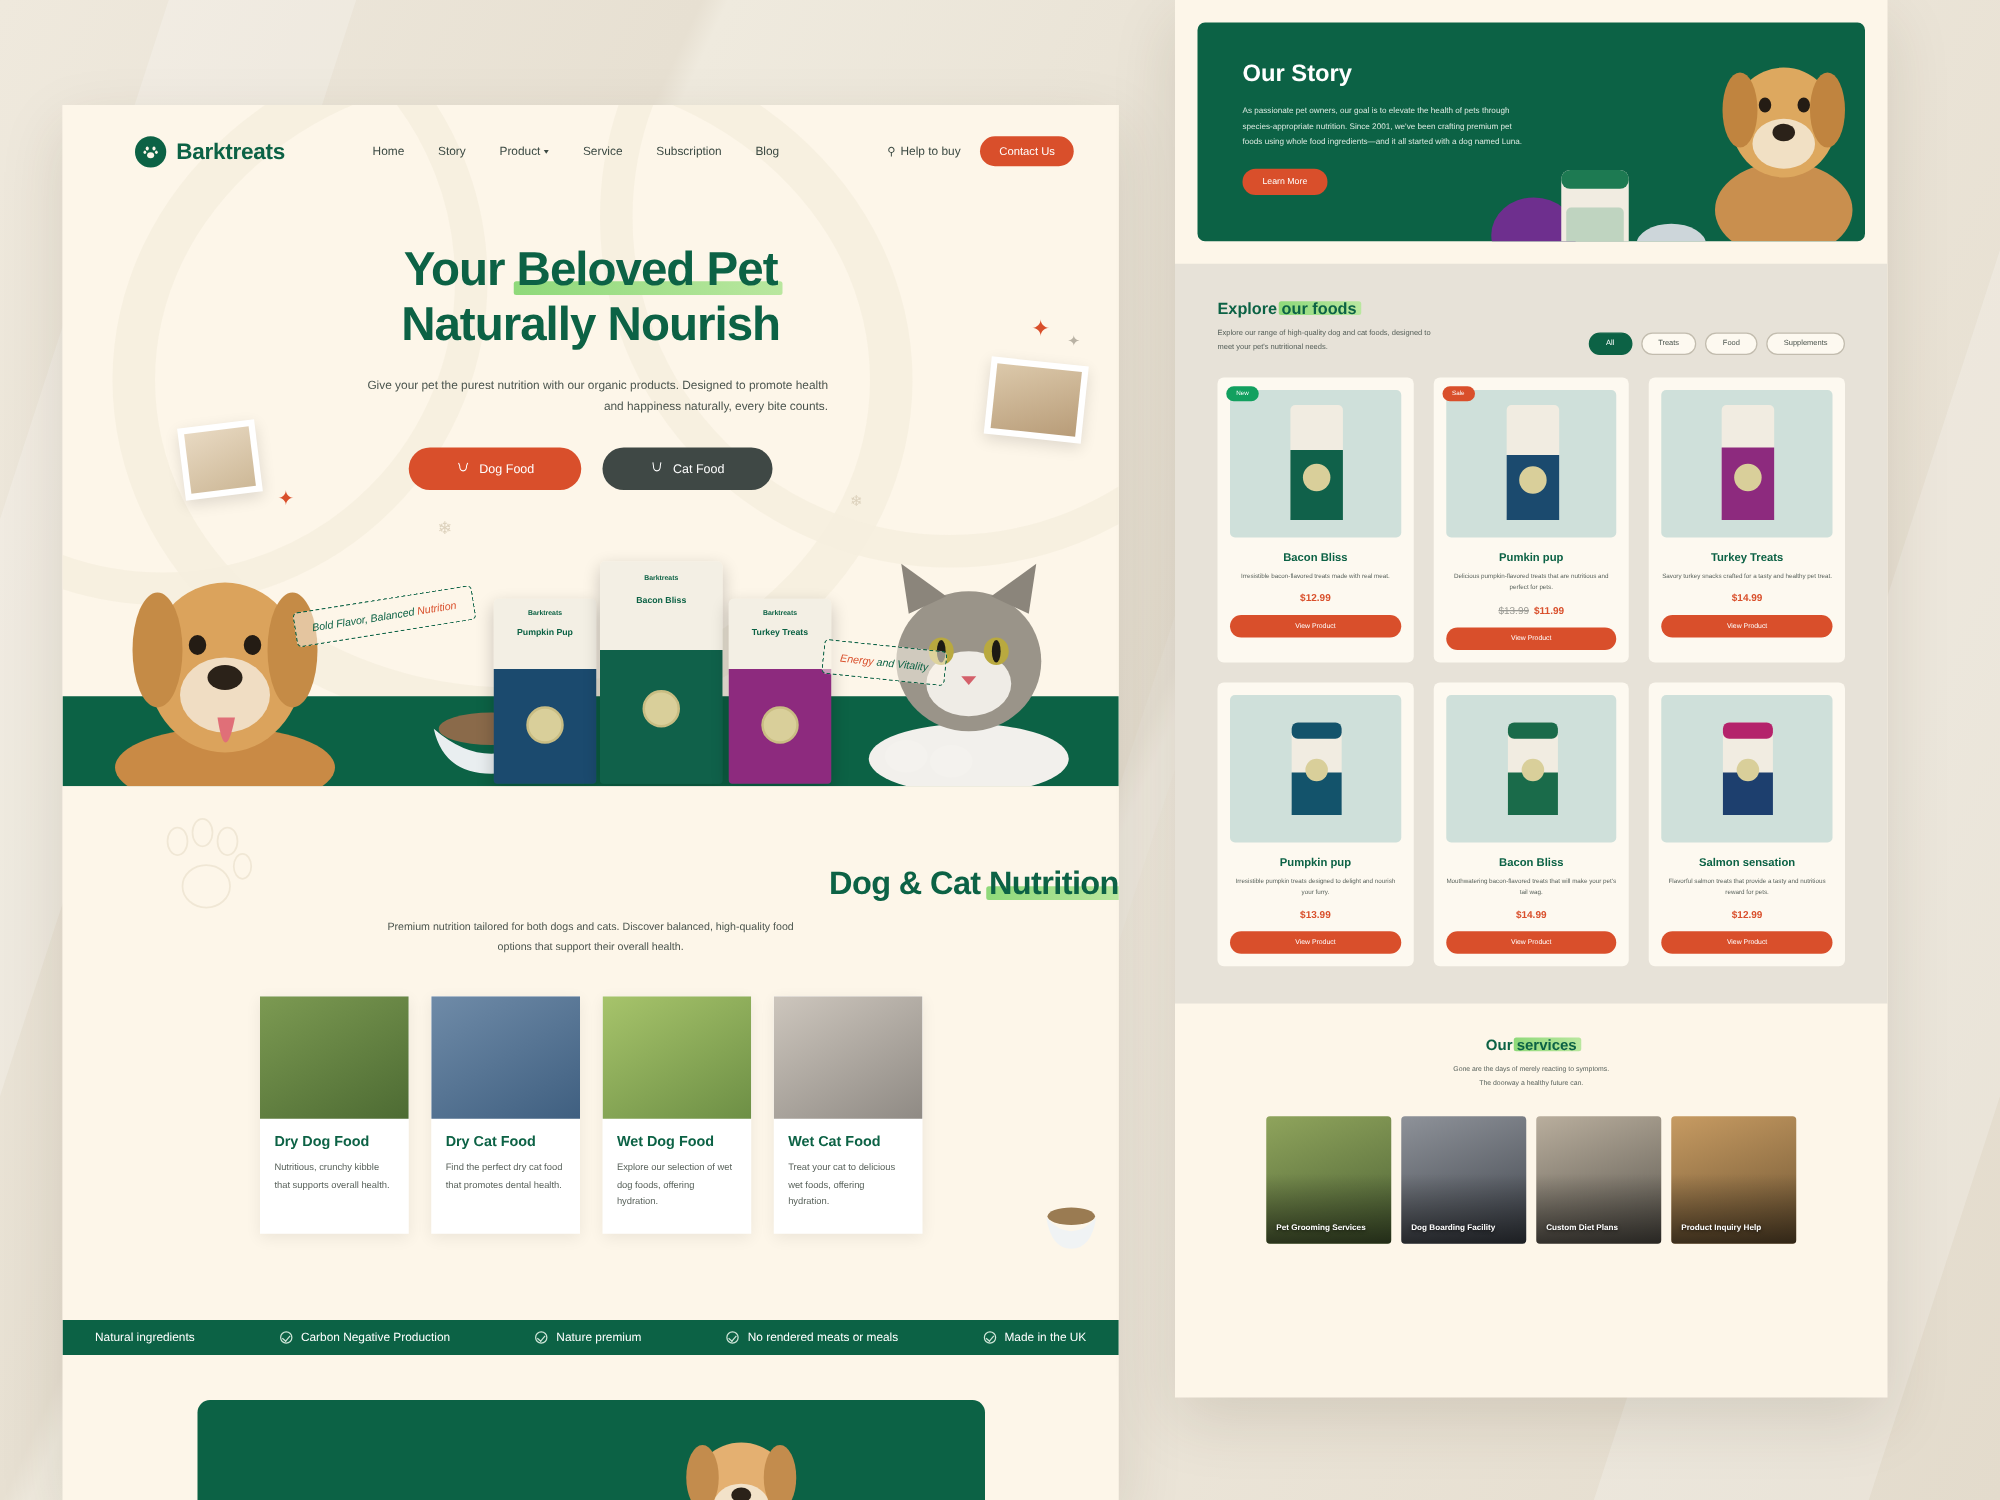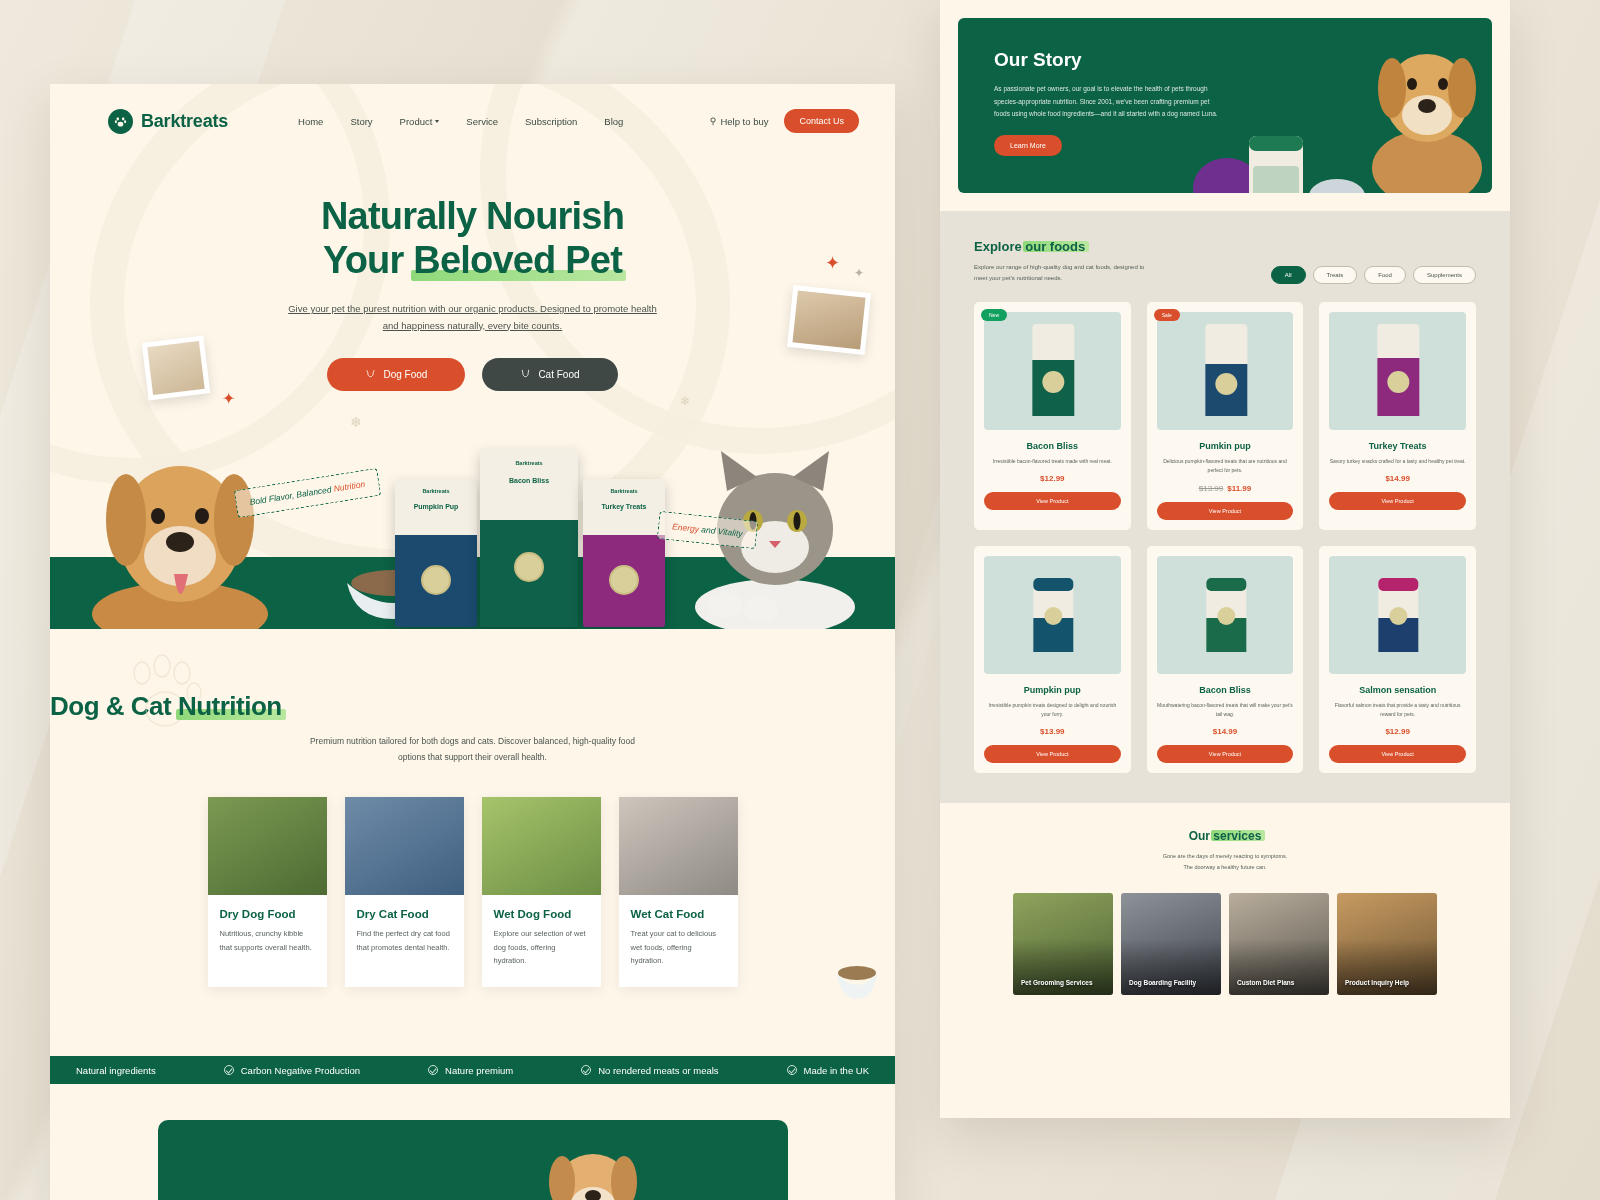--- a/index.html
+++ b/index.html
@@ -99,23 +99,23 @@
   .hl {
     position: relative; display: inline-block; z-index: 1;
   }
   .hl::after {
     content: ""; position: absolute;
     left: -2px; right: -4px; bottom: 2px; height: 11px;
     background: linear-gradient(90deg,#8fd97a,#b9e79f);
     z-index: -1; border-radius: 2px;
   }
   .hero-sub {
-    text-align: center; margin: 18px auto 0;
+    text-align: right; margin: 18px auto 0;
     width: 380px; font-size: 9.5px; line-height: 1.75; color: #4b554e;
-    position: relative; z-index: 5; text-decoration: underline;
+    position: relative; z-index: 5;
   }
   .hero-btns {
     display: flex; justify-content: center; gap: 17px; margin-top: 24px;
     position: relative; z-index: 5;
   }
   .btn-pill {
     border: none; cursor: pointer; border-radius: 22px;
     font-size: 10px; padding: 10px 38px; color: #fff;
     display: flex; align-items: center; gap: 7px;
   }
@@ -180,21 +180,21 @@
     background: #d9cf9a; border: 2px solid #c9bd83;
   }
   
   .nutri {
     position: relative;
     padding: 62px 0 0;
     background: #fdf6e9;
     height: 427px;
   }
   .sec-title {
-    text-align: left; font-size: 26px; font-weight: 700;
+    text-align: right; font-size: 26px; font-weight: 700;
     color: #0c6245; letter-spacing: -.5px;
   }
   .sec-sub {
     text-align: center; margin: 12px auto 0; width: 330px;
     font-size: 8.5px; line-height: 1.85; color: #4b554e;
   }
   .cards {
     display: flex; gap: 18px; justify-content: center; margin-top: 32px;
   }
   .ncard {
@@ -385,22 +385,22 @@
     <div class="sparkle" style="left:172px;top:305px;font-size:16px;">✦</div>
     <div class="float-photo" style="left:740px;top:205px;width:78px;height:62px;transform:rotate(6deg);">
       <div class="ph" style="background:linear-gradient(160deg,#dcc9ab,#b89c78);"></div>
     </div>
     <div class="sparkle" style="left:775px;top:168px;font-size:18px;">✦</div>
     <div class="sparkle" style="left:804px;top:182px;font-size:12px;color:#b9b2a4;">✦</div>
     <div class="sparkle" style="left:300px;top:330px;font-size:14px;color:#ddd2bd;">❄</div>
     <div class="sparkle" style="left:630px;top:310px;font-size:12px;color:#ddd2bd;">❄</div>
 
     <div class="hero-title">
+      <div><span>Your </span><span class="hl">Beloved Pet</span></div>
       <div>Naturally Nourish</div>
-      <div><span>Your </span><span class="hl">Beloved Pet</span></div>
     </div>
     <div class="hero-sub">Give your pet the purest nutrition with our organic products. Designed to promote health and happiness naturally, every bite counts.</div>
     <div class="hero-btns">
       <button class="btn-pill btn-dog">
         <span>
           <svg width="11" height="11" viewBox="0 0 24 24" fill="none" stroke="#fff" stroke-width="1.8">
               <path d="M4 5l2 5M20 5l-2 5M6 10c0 5 2 9 6 9s6-4 6-9"></path>
             </svg>
         </span>
         <span>Dog Food</span>

